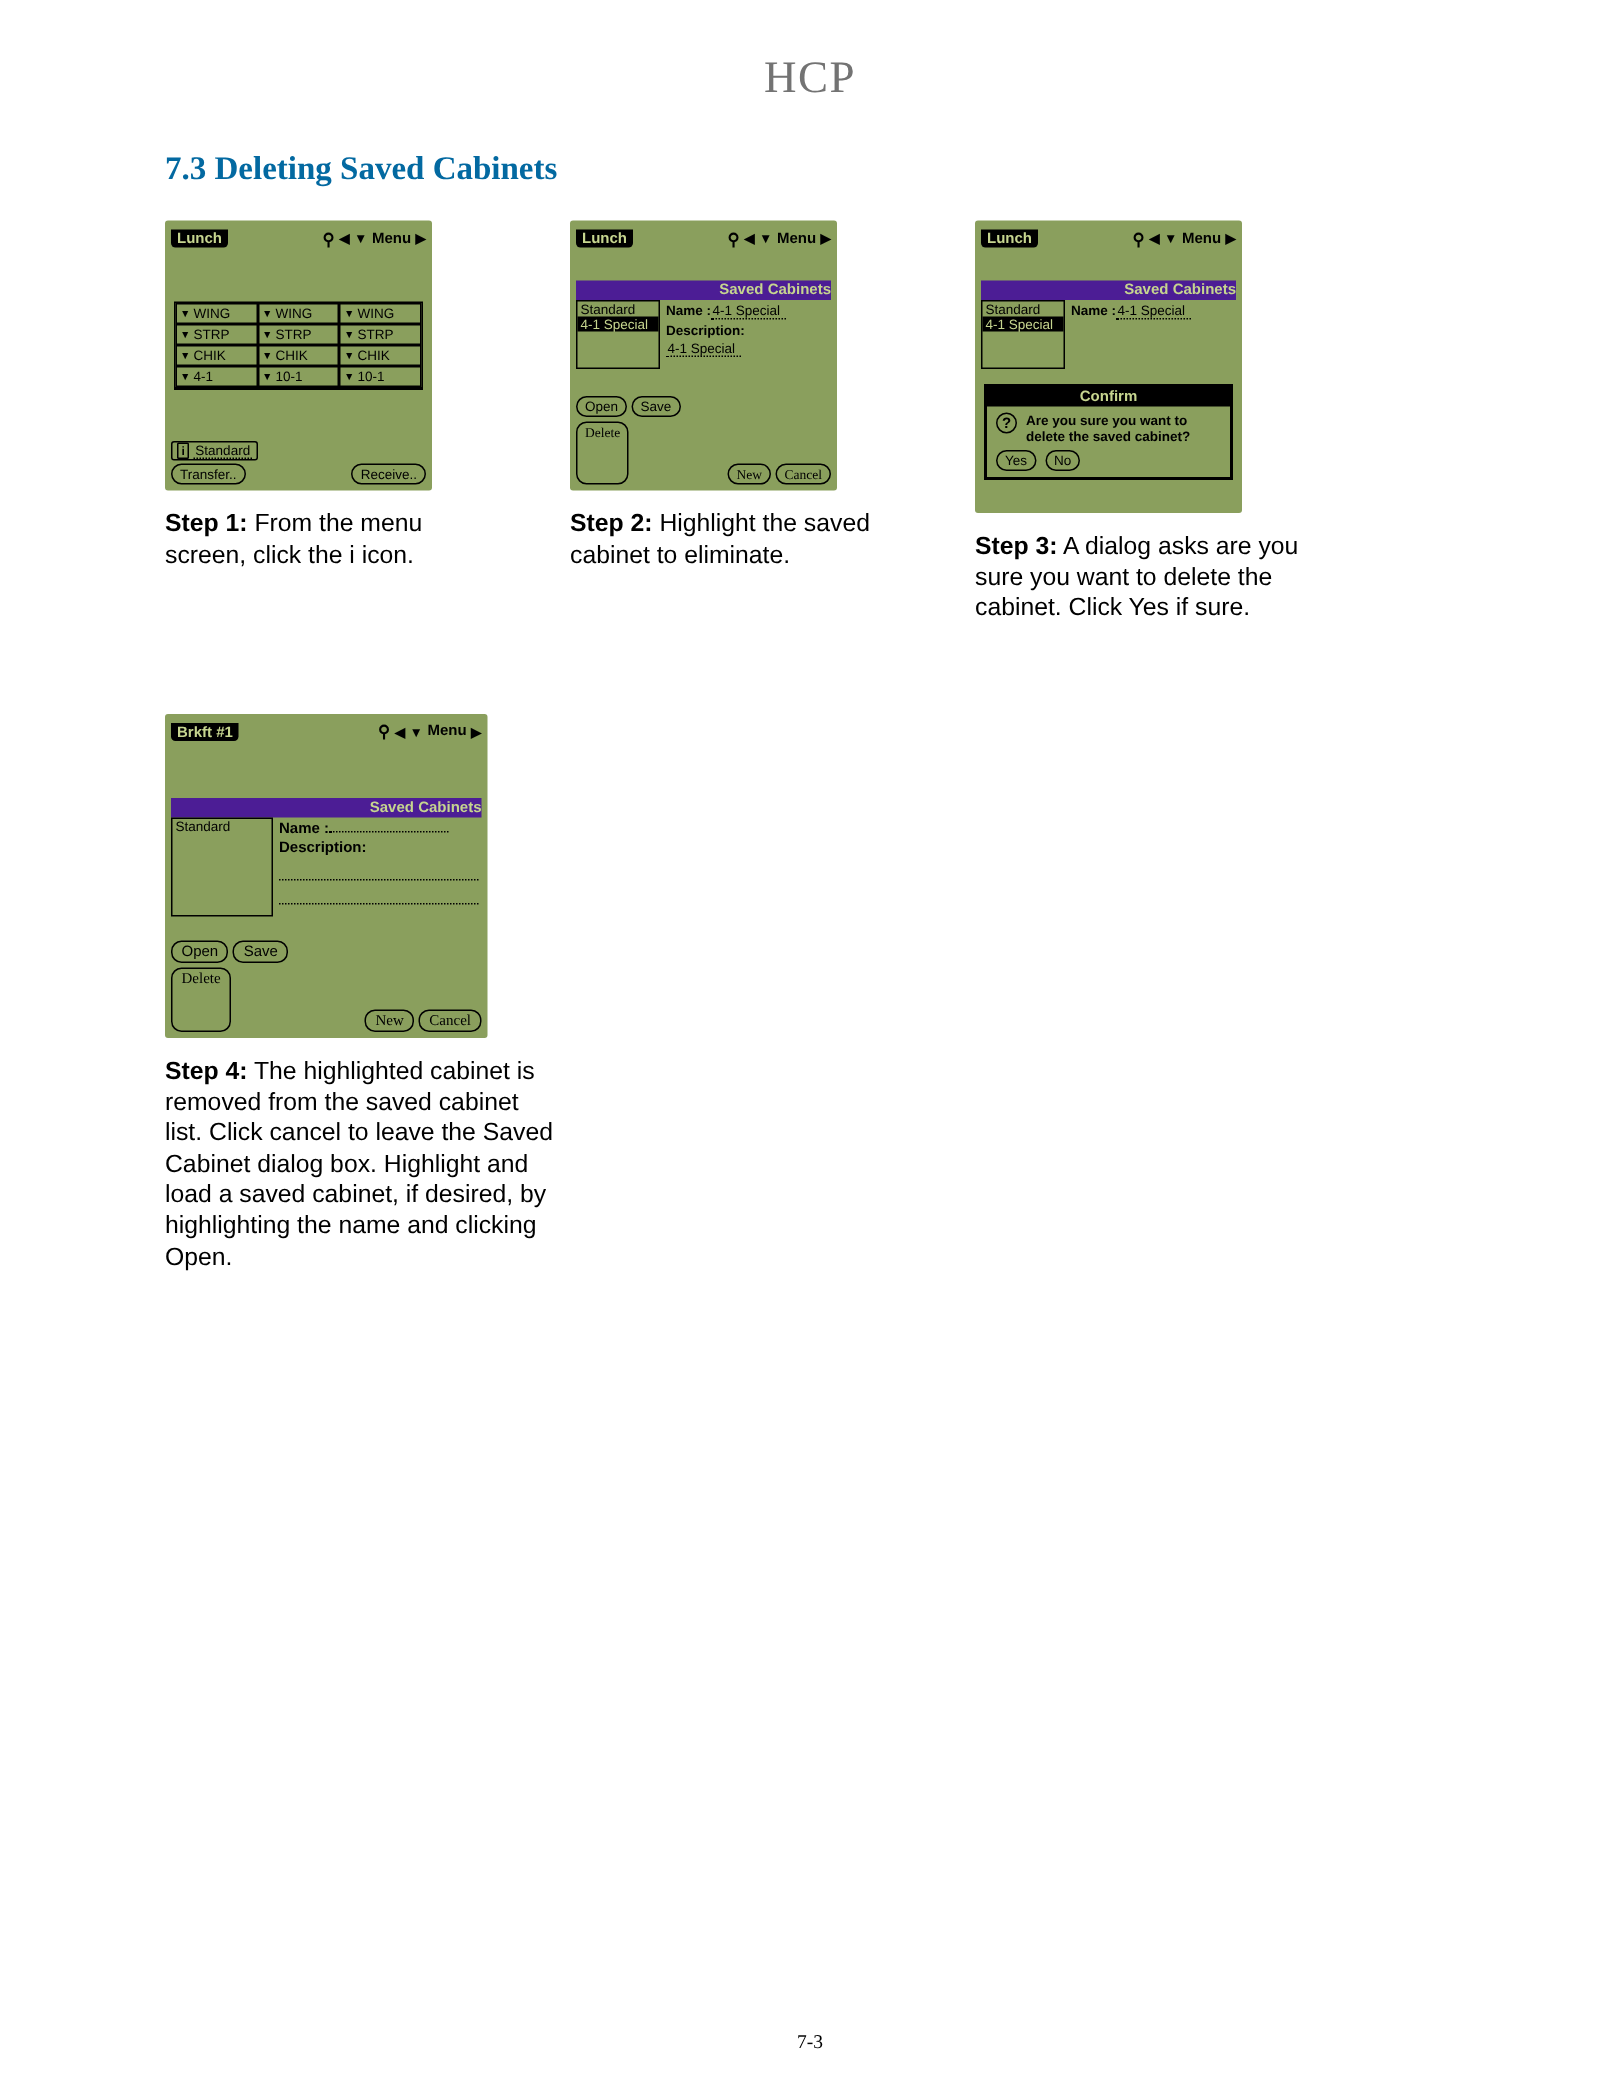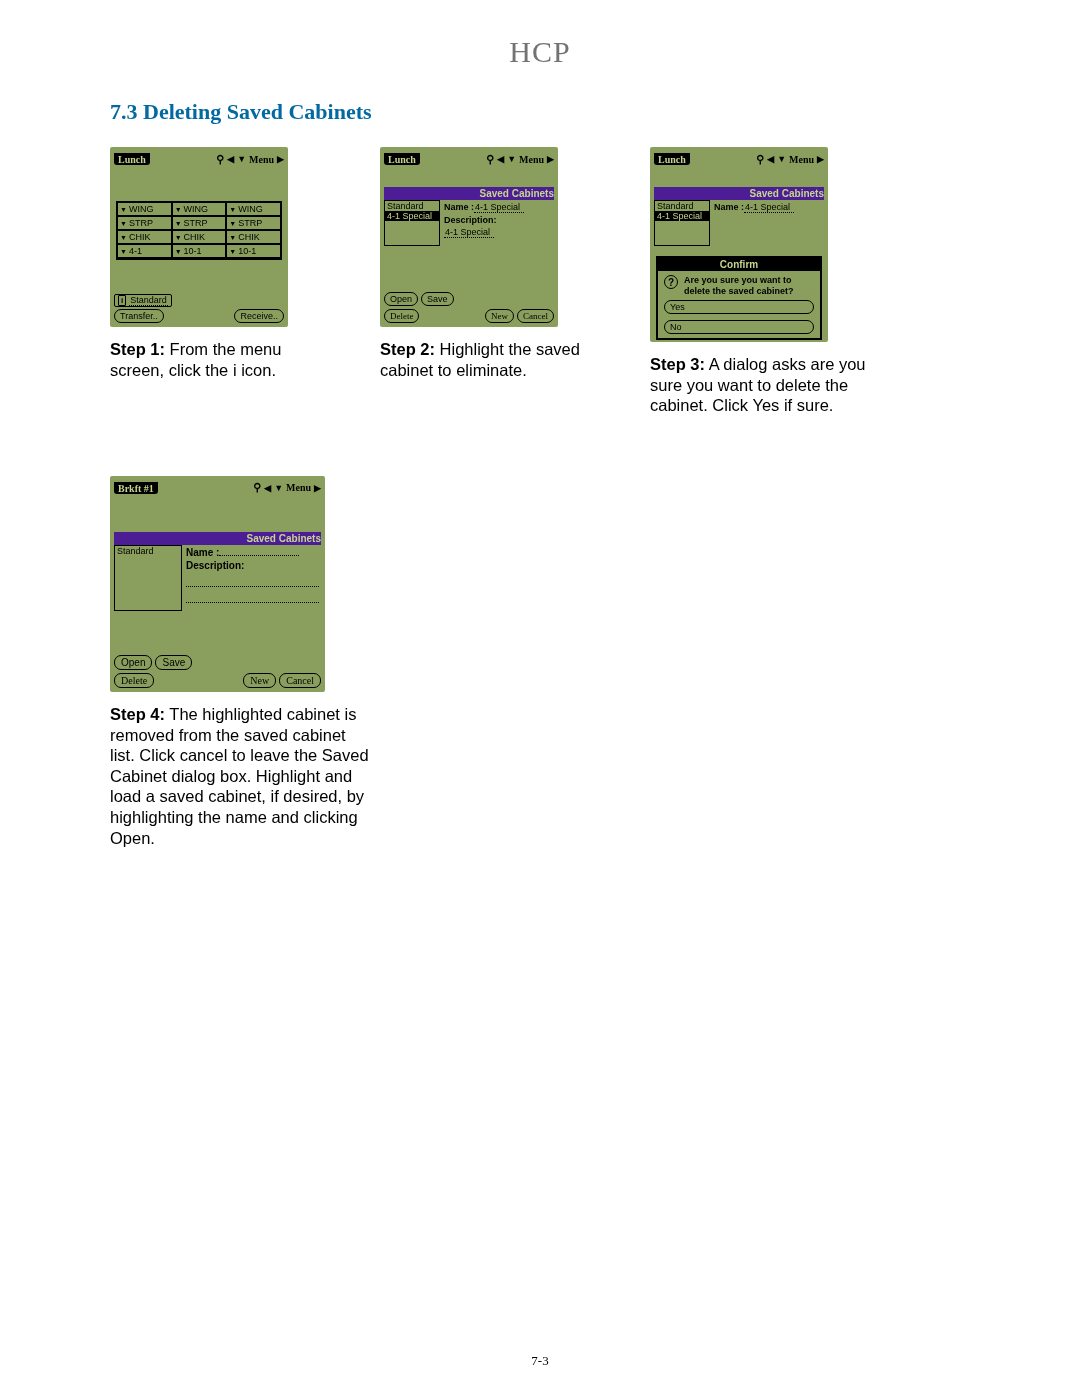--- a/index.html
+++ b/index.html
@@ -56,21 +56,20 @@
     position: relative;
     padding: 4px;
     font-family: "Tahoma", "Geneva", sans-serif;
     color: #000;
   }
   .palm-titlebar {
     display: flex;
     align-items: center;
     justify-content: space-between;
     height: 16px;
-    font-family: Liberation Serif, serif;
   }
   .palm-title-tab {
     background: #000;
     color: #c6d58f;
     font-size: 10px;
     font-weight: bold;
     padding: 1px 4px 0 4px;
     border-bottom-left-radius: 3px;
     border-bottom-right-radius: 3px;
   }
@@ -188,26 +187,26 @@
   .sc-btn-area {
     position: absolute;
     left: 4px; right: 4px; bottom: 4px;
   }
   .sc-btn-row {
     display: flex;
     gap: 3px;
     margin-top: 3px;
   }
   .sc-btn-row.split { justify-content: space-between; font-family: Liberation Serif, serif; }
-  .sc-btn-row .rgroup { display: flex; gap: 3px; }
+  .sc-btn-row .rgroup { display: flex; gap: 3px; margin-top: 28px; }
 
   
   .confirm {
     position: absolute;
-    left: 6px; right: 6px; bottom: 2px;
+    left: 6px; right: 6px; bottom: 22px;
     border: 2px solid #000;
     background: #8a9f5d;
     padding-bottom: 4px;
   }
   .confirm-title {
     background: #000;
     color: #c6d58f;
     text-align: center;
     font-size: 10px;
     font-weight: bold;
@@ -228,21 +227,20 @@
     display: flex;
     align-items: center;
     justify-content: center;
     font-size: 10px;
     flex-shrink: 0;
   }
   .confirm-btns {
     display: flex;
     gap: 6px;
     padding: 2px 6px 0 6px;
-    flex-direction: column;
   }
 
   
   .palm.large { width: 215px; height: 216px; }
   .palm.large .sc-header { margin-top: 36px; }
   .palm.large .sc-list { width: 68px; min-height: 66px; }
   .palm.large .pill { font-size: 10px; padding: 0 6px; line-height: 13px; }
   .palm.large .sc-fields { font-size: 10px; }
   .palm.large .sc-fields .val { min-width: 80px; }
   .palm.large .sc-fields .blank { margin-top: 6px; }

